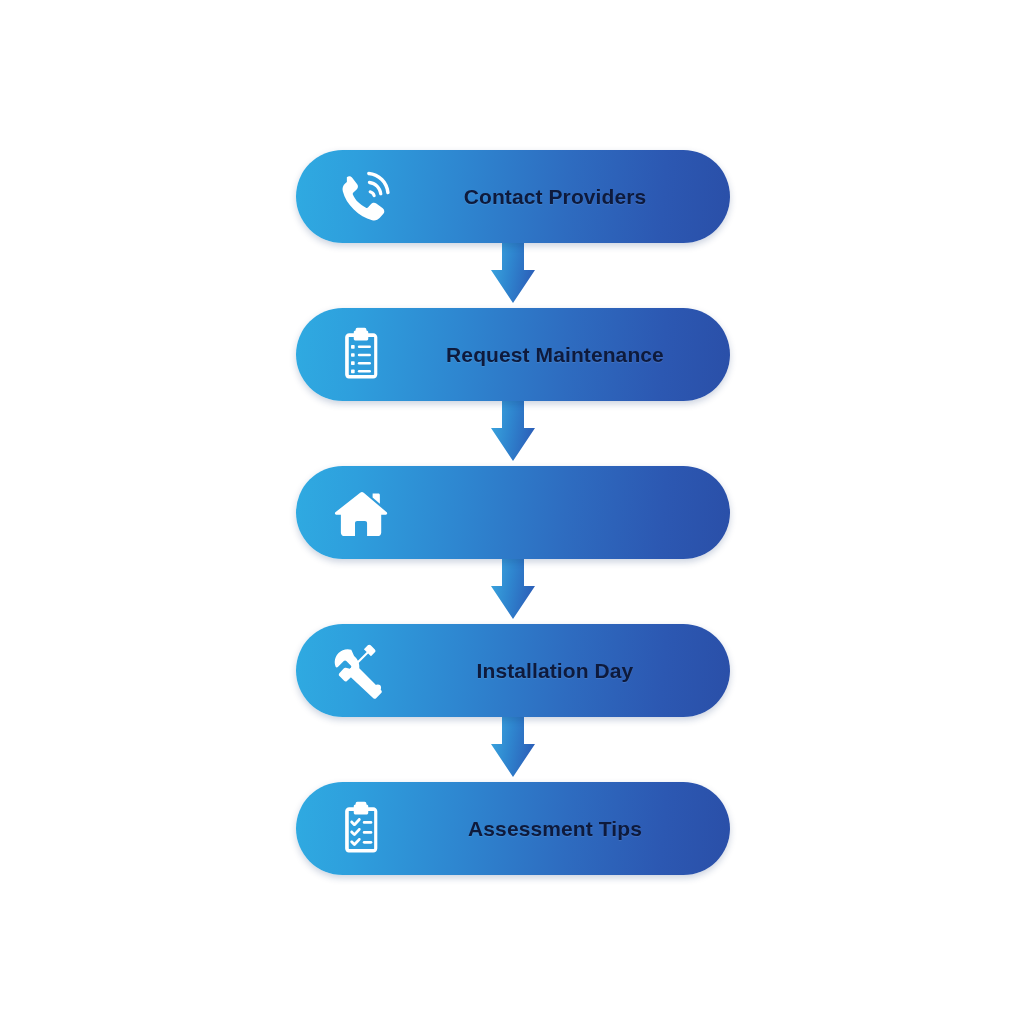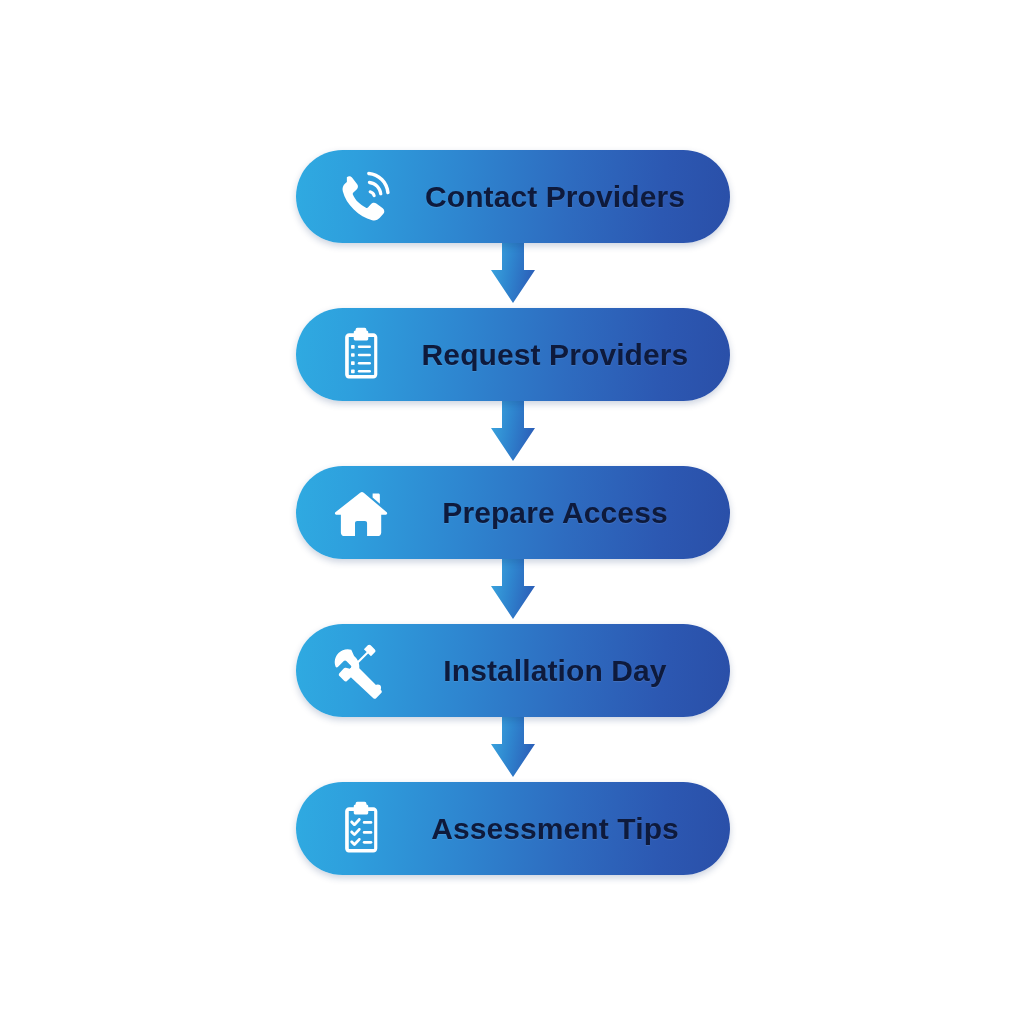--- a/index.html
+++ b/index.html
@@ -73,21 +73,21 @@
     display: flex;
     align-items: center;
     justify-content: center;
     height: 100%;
     padding-right: 4px;
   }
 
   .step-label {
     color: #0E1A3C;
     font-family: "Liberation Sans", sans-serif;
-    font-size: 30px;
+    font-size: 21px;
     font-weight: bold;
     letter-spacing: 0.1px;
     line-height: 1;
     white-space: nowrap;
     text-shadow: 0 1px 1px rgba(255,255,255,0.10);
   }
 
   
   .connector {
     width: 66px;
@@ -145,21 +145,21 @@
           <rect fill="#ffffff" x="28.5" y="21.6" width="14.5" height="2.8" rx="1.4"></rect>
           <rect fill="#ffffff" x="21" y="30" width="4" height="4" rx="0.8"></rect>
           <rect fill="#ffffff" x="28.5" y="30.6" width="14.5" height="2.8" rx="1.4"></rect>
           <rect fill="#ffffff" x="21" y="39" width="4" height="4" rx="0.8"></rect>
           <rect fill="#ffffff" x="28.5" y="39.6" width="14.5" height="2.8" rx="1.4"></rect>
           <rect fill="#ffffff" x="21" y="48" width="4" height="4" rx="0.8"></rect>
           <rect fill="#ffffff" x="28.5" y="48.6" width="14.5" height="2.8" rx="1.4"></rect>
         </svg>
       </span>
       <span class="step-label-wrap">
-        <span class="step-label">Request Providers</span>
+        <span class="step-label">Request Maintenance</span>
       </span>
     </div>
 
     <div class="connector">
       <svg viewBox="0 0 66 65" aria-hidden="true">
         <defs>
           <linearGradient id="arrowGrad2" x1="0" y1="0" x2="1" y2="0.25">
             <stop offset="0%" stop-color="#3BA9E0"></stop>
             <stop offset="50%" stop-color="#2F86CF"></stop>
             <stop offset="100%" stop-color="#2C62BA"></stop>
@@ -168,23 +168,20 @@
         <path fill="url(#arrowGrad2)" d="M22 0 h22 v27 h11 L33 60 L11 27 h11 z"></path>
       </svg>
     </div>
 
     <div class="step-pill">
       <span class="step-icon">
         <svg viewBox="0 0 64 64" aria-hidden="true">
           <path fill="#ffffff" d="M31.1 9.6a3 3 0 0 1 3.9 0l25.4 21.6c1 .9.4 2.6-1 2.6h-5.1v19.9c0 2.1-1.7 3.8-3.8 3.8H38.7V43.2c0-1.3-1-2.3-2.3-2.3h-8.7c-1.3 0-2.3 1-2.3 2.3v14.3H13.6c-2.1 0-3.8-1.7-3.8-3.8V33.8H4.7c-1.4 0-2-1.7-1-2.6L31.1 9.6z"></path>
           <path fill="#ffffff" d="M44.8 10.6h6.4c.9 0 1.6.7 1.6 1.6v9.6l-8-6.8v-4.4z"></path>
         </svg>
-      </span>
-      <span class="step-label-wrap">
-        <span class="step-label">Prepare Access</span>
       </span>
     </div>
 
     <div class="connector">
       <svg viewBox="0 0 66 65" aria-hidden="true">
         <defs>
           <linearGradient id="arrowGrad3" x1="0" y1="0" x2="1" y2="0.25">
             <stop offset="0%" stop-color="#3BA9E0"></stop>
             <stop offset="50%" stop-color="#2F86CF"></stop>
             <stop offset="100%" stop-color="#2C62BA"></stop>

